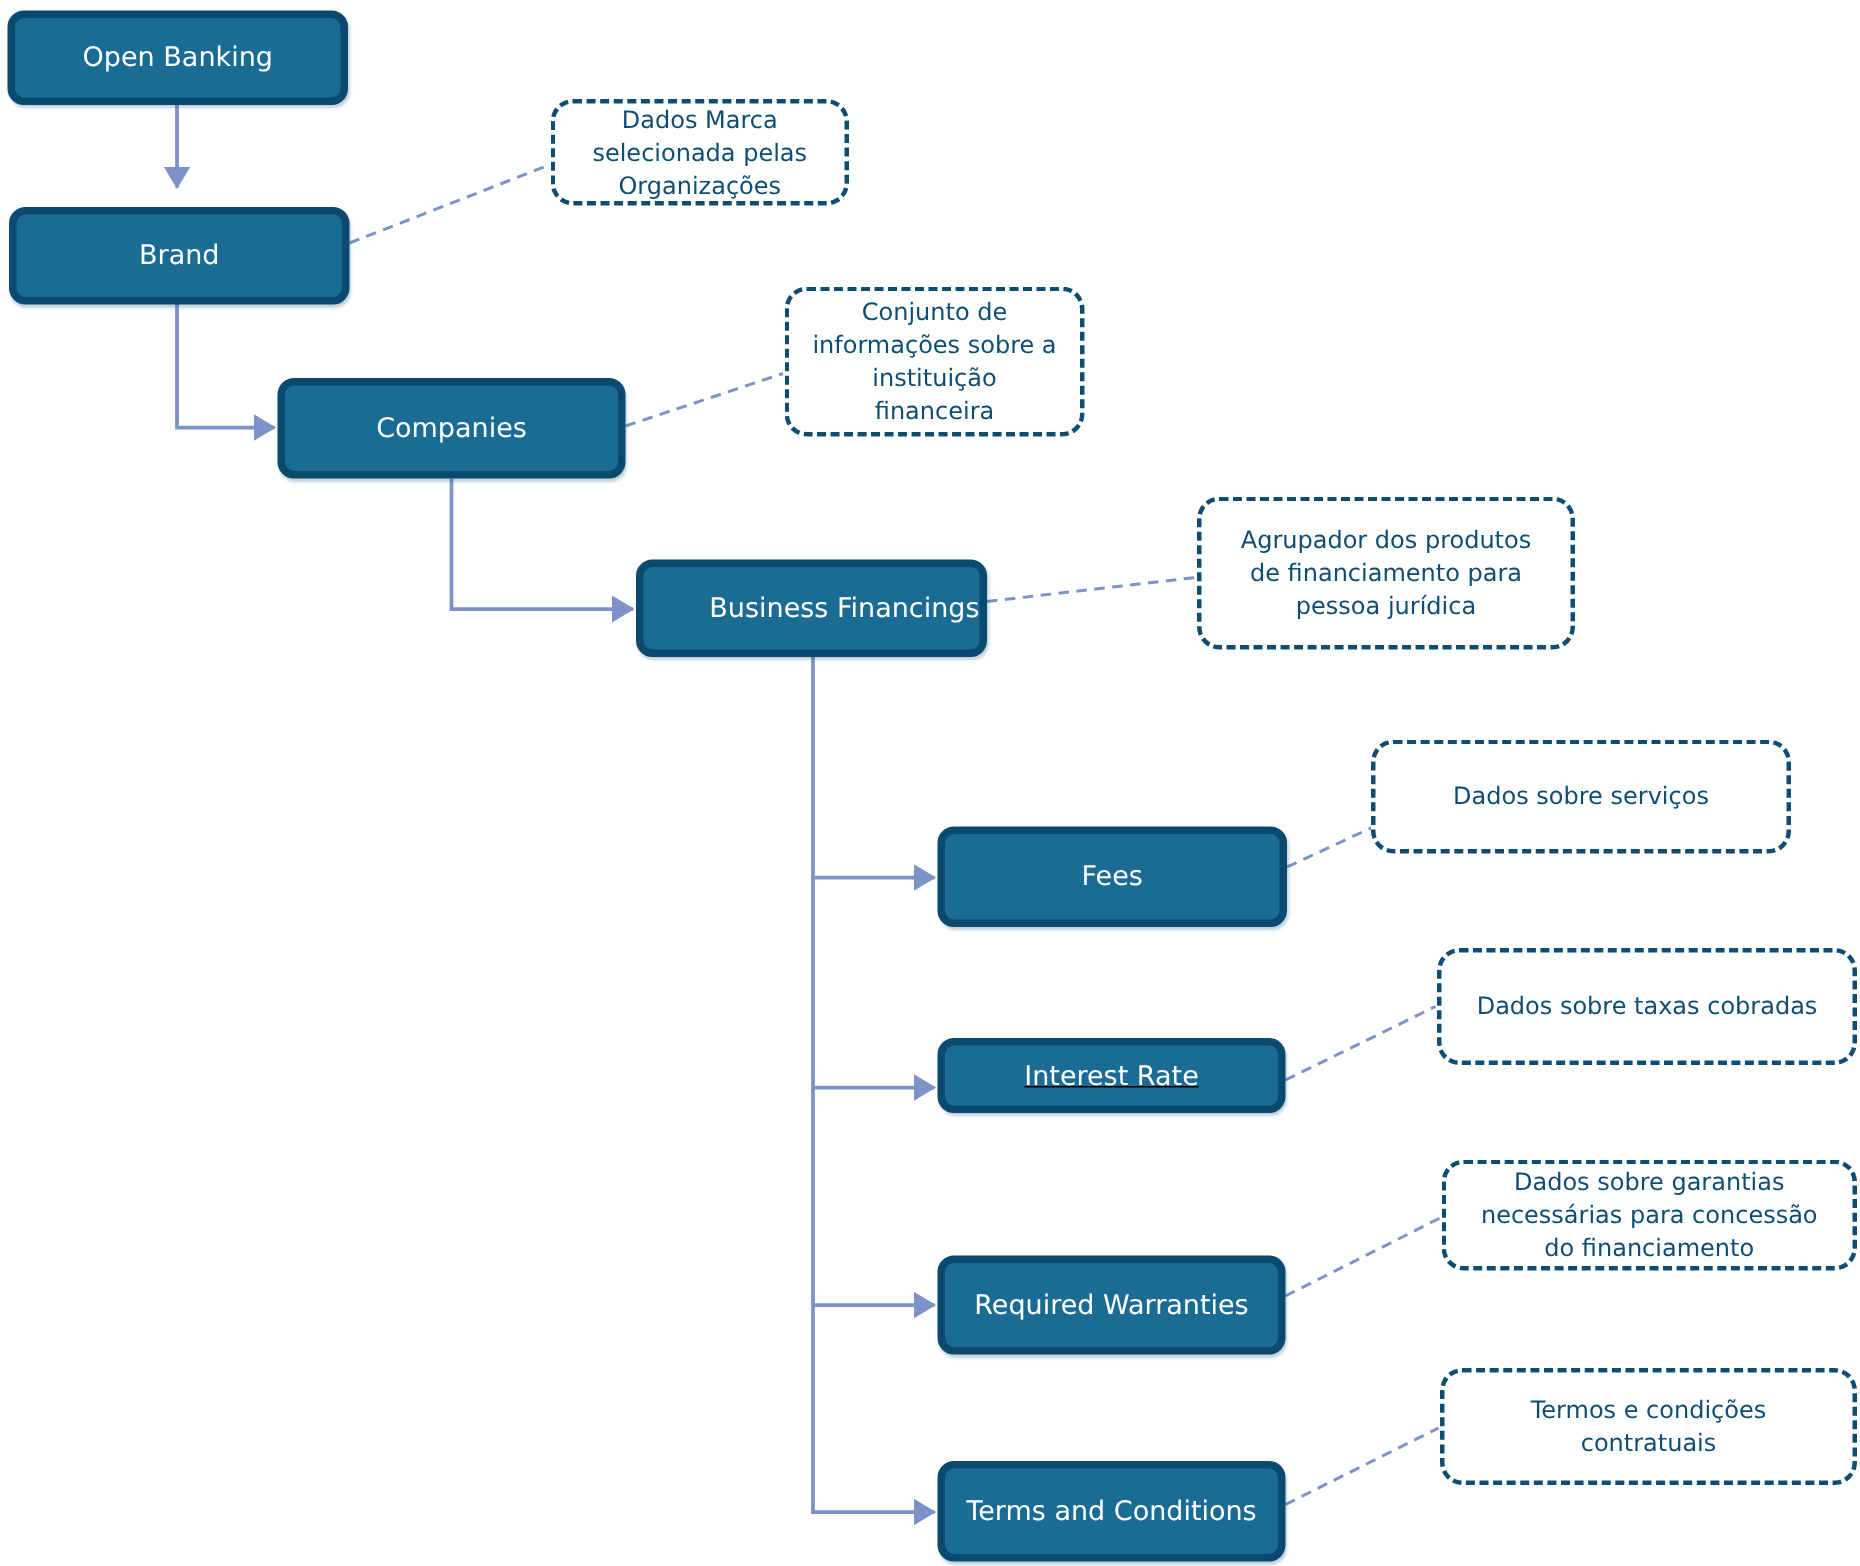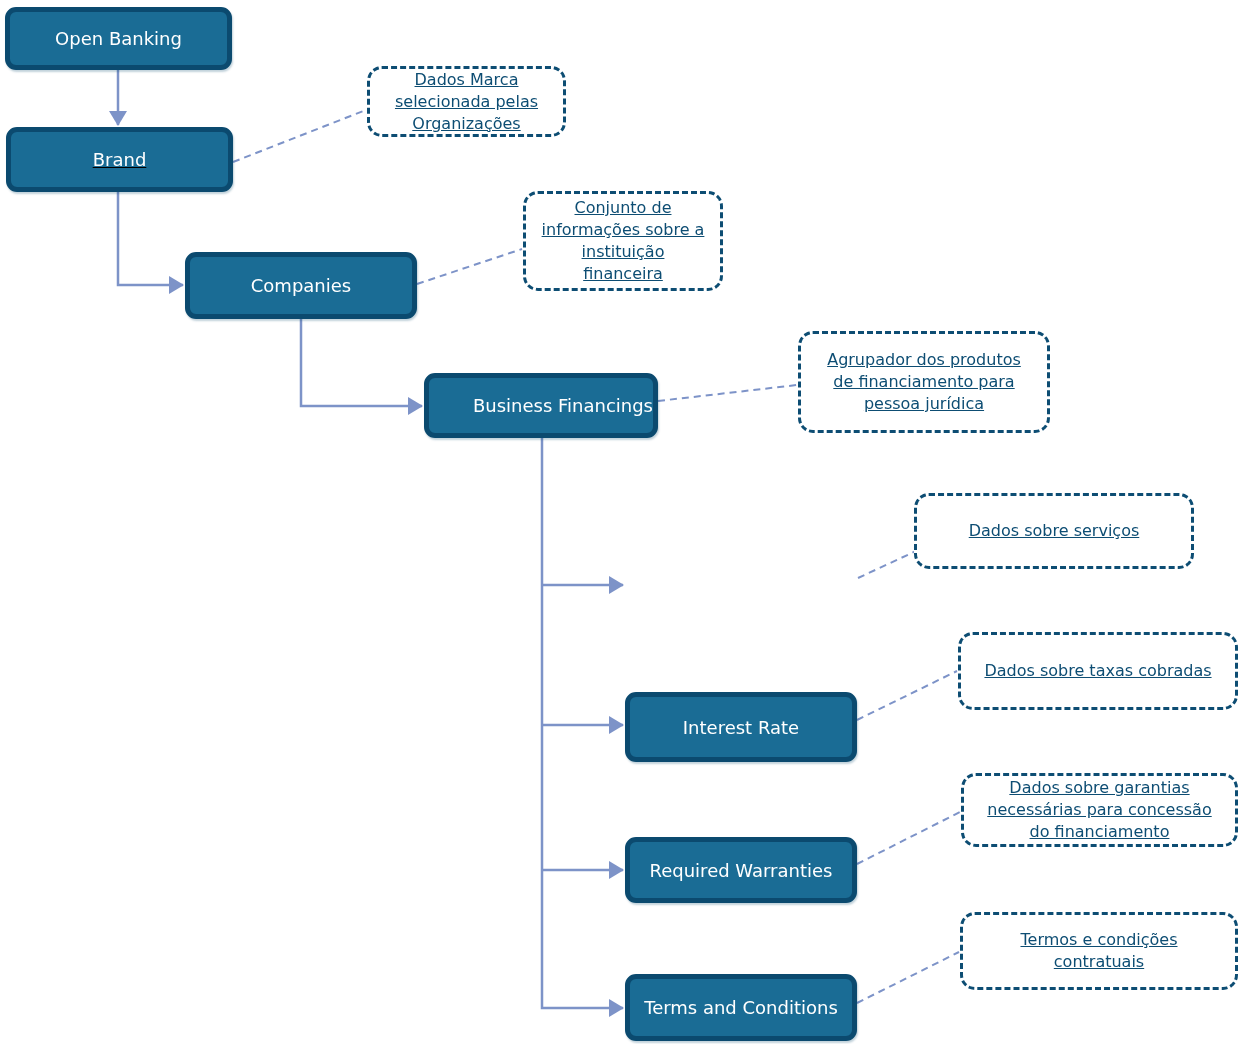--- a/index.html
+++ b/index.html
@@ -48,29 +48,28 @@
     display: flex;
     align-items: center;
     justify-content: center;
   }
   .note-text {
     color: #0D4D73;
     font-size: 16px;
     line-height: 22px;
     text-align: center;
     white-space: pre-line;
-    text-decoration: underline;
   }
   
   #node-open-banking        { left: 5px;   top: 7px;   width: 227px; height: 63px; }
-  #node-brand               { left: 6px;   top: 127px; width: 227px; height: 65px; text-decoration: underline; }
+  #node-brand               { left: 6px;   top: 138px; width: 227px; height: 65px; }
   #node-companies           { left: 185px; top: 252px; width: 232px; height: 67px; }
   #node-business-financings { left: 424px; top: 373px; width: 234px; height: 65px; justify-content: flex-end; }
   #node-fees                { left: 625px; top: 551px; width: 233px; height: 67px; }
-  #node-interest-rate       { left: 625px; top: 692px; width: 232px; height: 70px; }
+  #node-interest-rate       { left: 625px; top: 692px; width: 232px; height: 50px; text-decoration: underline; }
   #node-required-warranties { left: 625px; top: 837px; width: 232px; height: 66px; }
   #node-terms-and-conditions{ left: 625px; top: 974px; width: 232px; height: 67px; }
   
   #note-brand               { left: 367px; top: 66px;  width: 199px; height: 71px; }
   #note-companies           { left: 523px; top: 191px; width: 200px; height: 100px; }
   #note-business-financings { left: 798px; top: 331px; width: 252px; height: 102px; }
   #note-fees                { left: 914px; top: 493px; width: 280px; height: 76px; }
   #note-interest-rate       { left: 958px; top: 632px; width: 280px; height: 78px; }
   #note-required-warranties { left: 961px; top: 773px; width: 277px; height: 74px; }
   #note-terms-and-conditions{ left: 960px; top: 912px; width: 278px; height: 78px; }
@@ -109,20 +108,23 @@
   </div>
   <div class="node" id="node-brand">
     <span class="node-label">Brand</span>
   </div>
   <div class="node" id="node-companies">
     <span class="node-label">Companies</span>
   </div>
   <div class="node" id="node-business-financings">
     <span class="node-label">Business Financings</span>
   </div>
+  <div class="node" id="node-fees">
+    <span class="node-label">Fees</span>
+  </div>
   <div class="node" id="node-interest-rate">
     <span class="node-label">Interest Rate</span>
   </div>
   <div class="node" id="node-terms-and-conditions">
     <span class="node-label">Terms and Conditions</span>
   </div>
   <div class="node" id="node-required-warranties">
     <span class="node-label">Required Warranties</span>
   </div>
 

